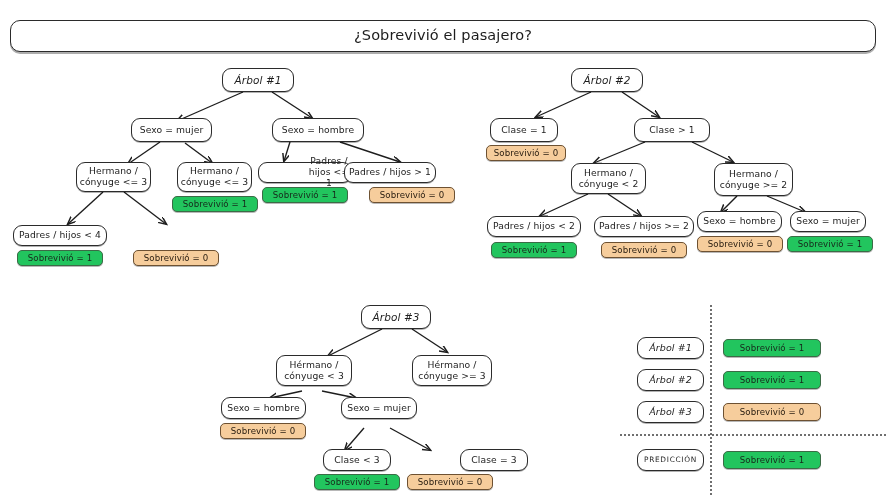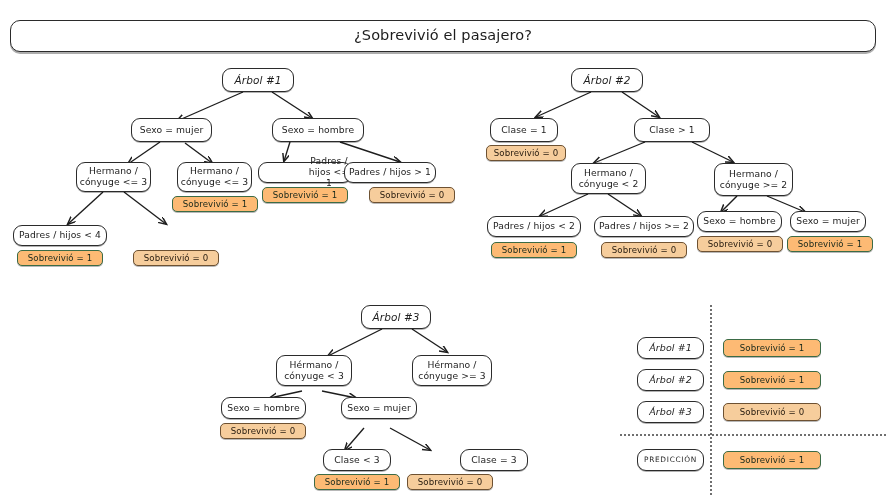--- a/index.html
+++ b/index.html
@@ -44,21 +44,21 @@
     box-sizing:border-box;
     border-radius:5px;
     border:1.4px solid #3f3f3f;
     display:flex;align-items:center;justify-content:center;
     font-size:8.6px;
     color:#17281b;
     letter-spacing:.1px;
     white-space:nowrap;
     box-shadow:0 1px 0 rgba(0,0,0,.28);
   }
-  .badge.yes{background:#fdba74;border-color:#3b6b46;}
+  .badge.yes{background:#22c55e;border-color:#3b6b46;}
   .badge.no{background:#f6cd9c;border-color:#6d5132;color:#2c2013;}
 
   
   .vdiv{
     position:absolute;
     border-left:2px dotted #6f6f6f;
   }
   .hdiv{
     position:absolute;
     border-top:2px dotted #6f6f6f;

